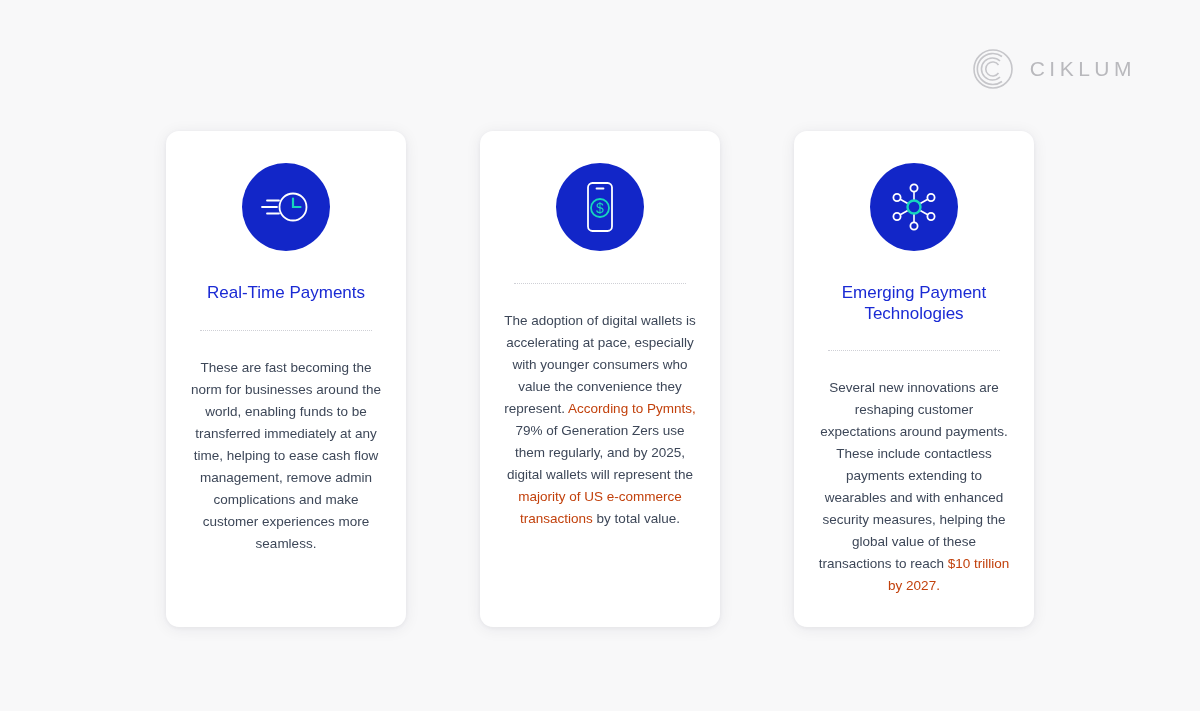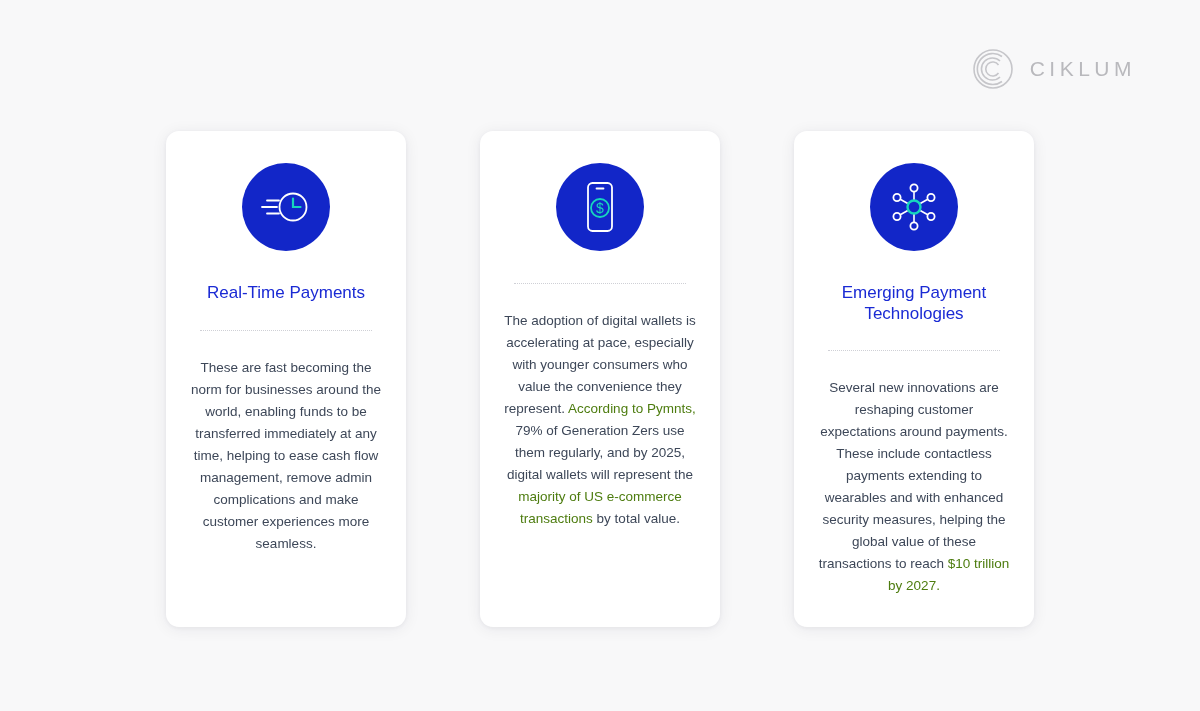--- a/index.html
+++ b/index.html
@@ -94,21 +94,21 @@
   
   .card-body {
     font-size: 13.5px;
     line-height: 1.63;
     color: #3d4758;
     text-align: center;
     margin: 0;
   }
   .card-body a,
   .card-body .lnk {
-    color: #4d7c0f;
+    color: #c2410c;
     text-decoration: none;
   }
 </style>
 </head>
 <body>
 
 <div class="brand">
   <span class="brand-mark">
     <svg class="brand-mark" viewBox="0 0 42 42" xmlns="http://www.w3.org/2000/svg">
       <circle cx="21" cy="21" r="19" fill="none" stroke="#c6c6ca" stroke-width="1.6"></circle>

